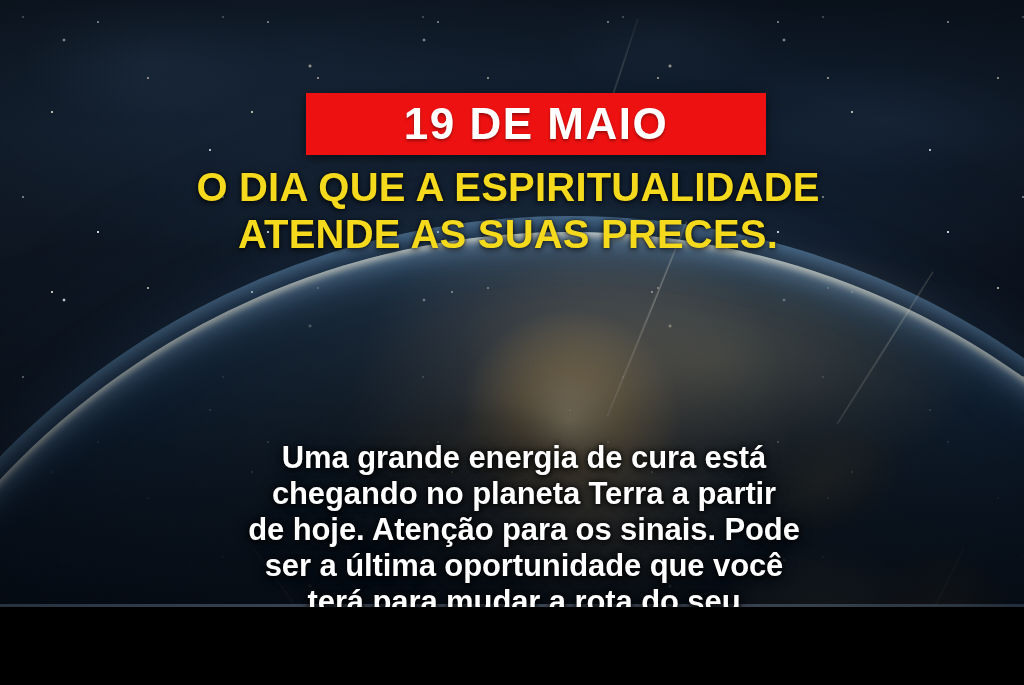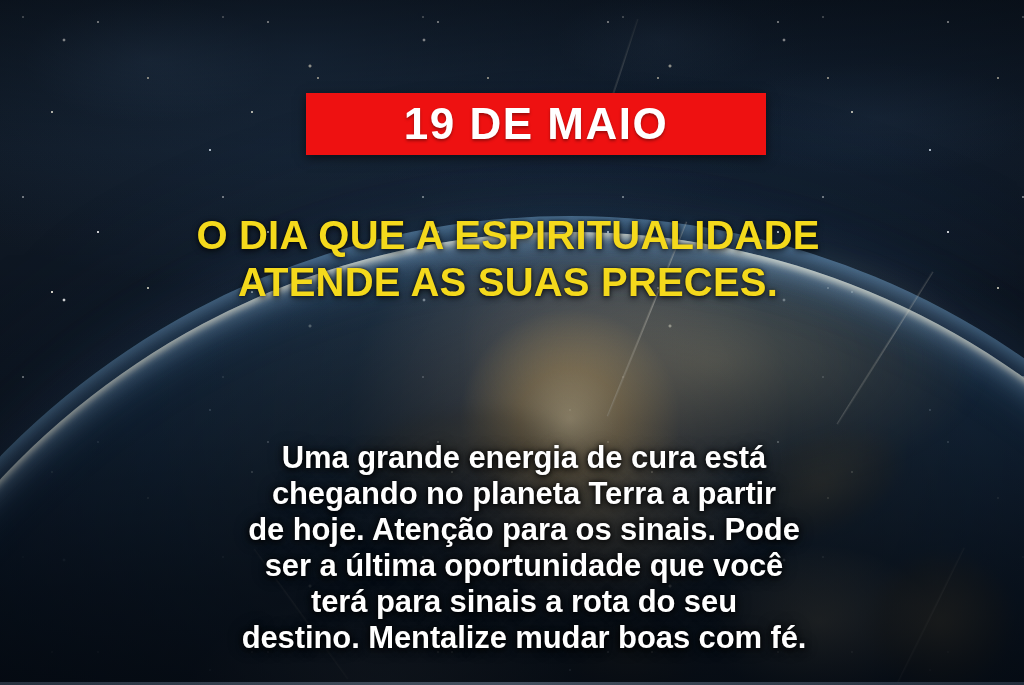--- a/index.html
+++ b/index.html
@@ -4,21 +4,21 @@
 <title>19 de Maio</title>
 <style>
   html, body {
     margin: 0;
     padding: 0;
     background: #000;
   }
   #poster {
     position: relative;
     width: 1024px;
-    height: 685px;
+    height: 607px;
     overflow: hidden;
     background: #070c14;
     font-family: "Liberation Sans", sans-serif;
     user-select: none;
   }
 
   
   .space-bg {
     position: absolute;
     inset: 0;
@@ -216,21 +216,20 @@
     right: 8px;
     top: 167px;
     color: #f4d91c;
     font-size: 40px;
     font-weight: bold;
     line-height: 1.0;
     letter-spacing: 0.2px;
     text-shadow:
       0 0 3px rgba(0,0,0,0.55),
       0 2px 6px rgba(0,0,0,0.70);
-    margin-top: 48px;
   }
   .headline-line { display: block; white-space: nowrap; }
   .headline-line + .headline-line { margin-top: 7px; }
 
   .body-copy {
     position: absolute;
     left: 0;
     right: 0;
     top: 442px;
     color: #ffffff;
@@ -301,19 +300,19 @@
     <div class="headline">
       <span class="headline-line">O DIA QUE A ESPIRITUALIDADE</span>
       <span class="headline-line">ATENDE AS SUAS PRECES.</span>
     </div>
 
     <div class="body-copy">
       <span class="body-line">Uma grande energia de cura está</span>
       <span class="body-line">chegando no planeta Terra a partir</span>
       <span class="body-line">de hoje. Atenção para os sinais. Pode</span>
       <span class="body-line">ser a última oportunidade que você</span>
-      <span class="body-line">terá para sinais a rota do seu</span>
+      <span class="body-line">terá para mudar a rota do seu</span>
       <span class="body-line">destino. Mentalize mudar boas com fé.</span>
     </div>
 
 
   </div>
 </div>
 
 </body></html>

